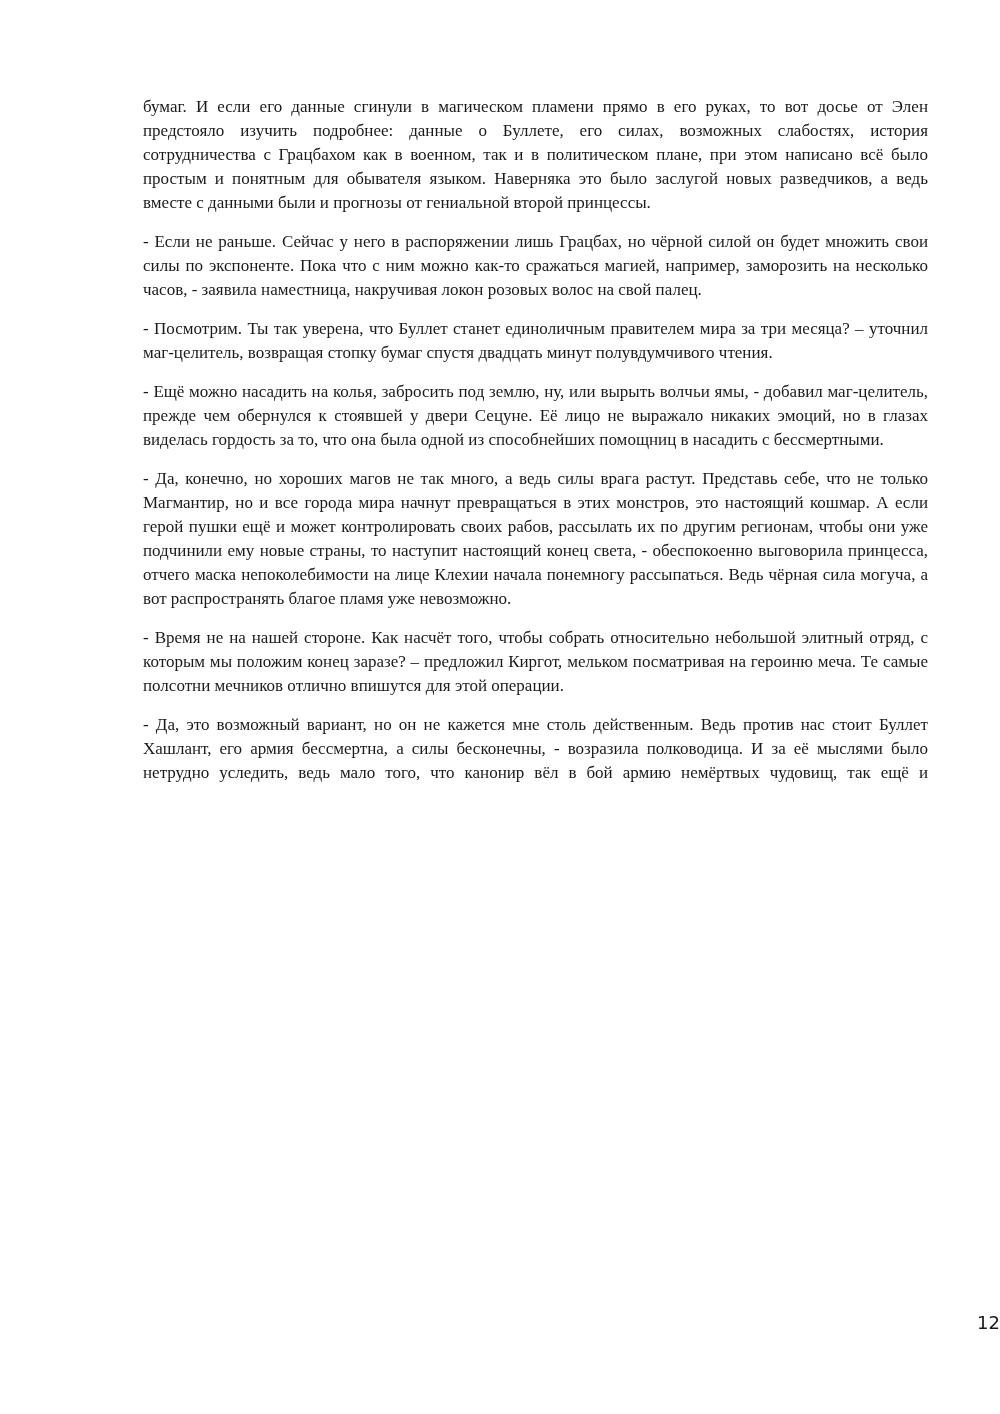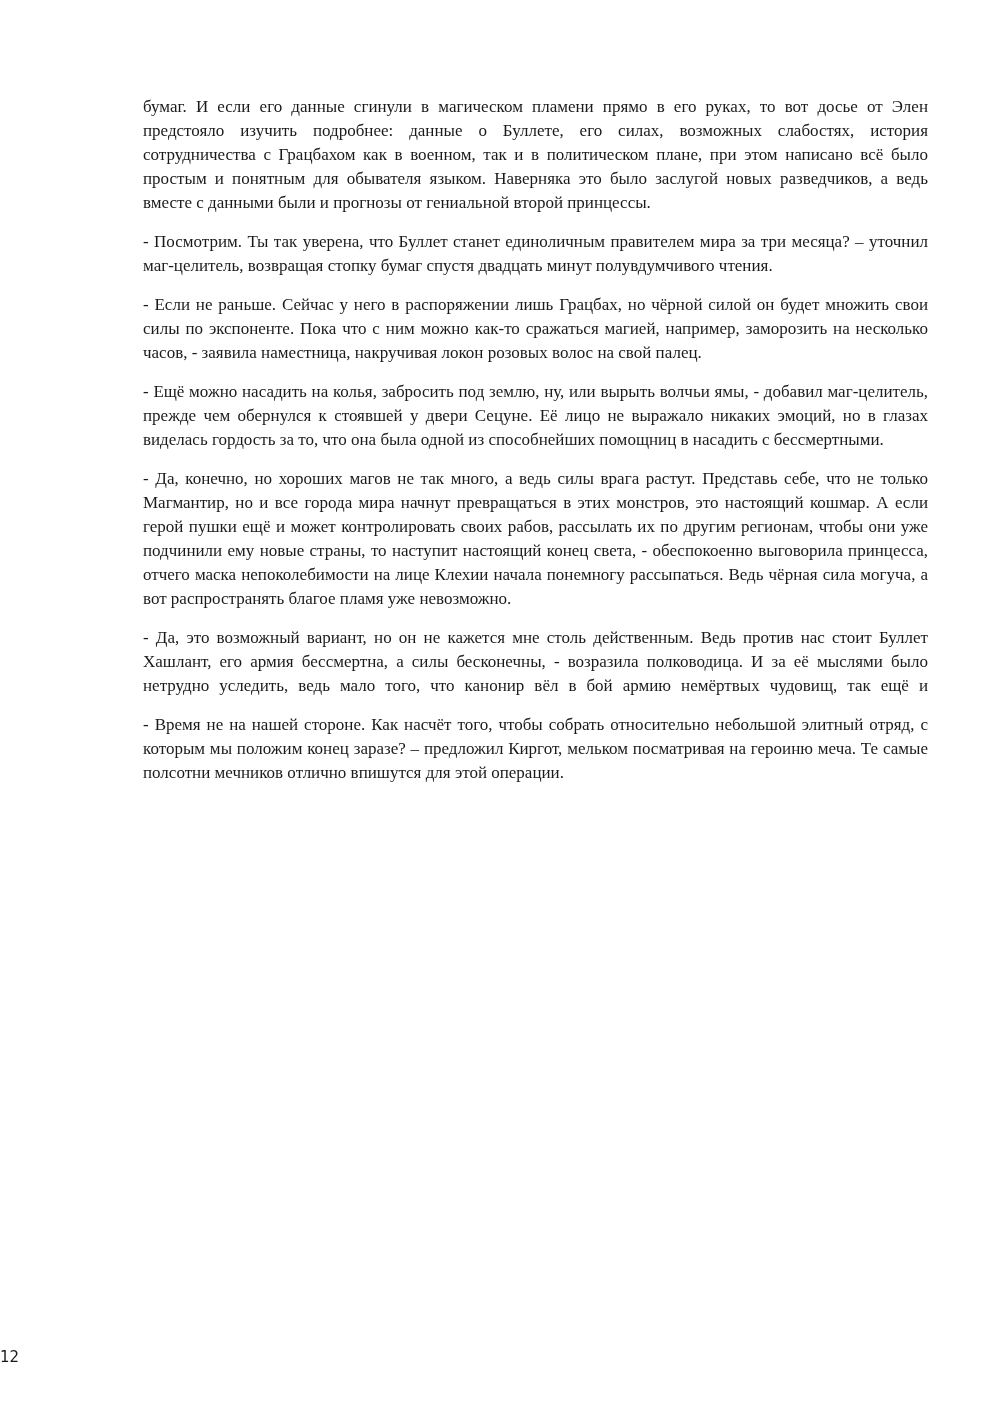--- a/index.html
+++ b/index.html
@@ -13,33 +13,32 @@
     font-size: 17px;
     line-height: 24px;
     color: #1a1a1a;
     text-align: justify;
   }
   .para { margin: 0 0 15px 0; }
   .page-number {
     position: absolute;
     left: 0; width: 1000px;
     top: 1312px;
-    text-align: left;
+    text-align: right;
     font-family: "DejaVu Sans", sans-serif;
-    font-size: 15px;
+    font-size: 18px;
     color: #1a1a1a;
-    margin-top: 36px;
   }
 </style>
 </head>
 <body>
 
 <div class="page">
   <p class="para">бумаг. И если его данные сгинули в магическом пламени прямо в его руках, то вот досье от Элен предстояло изучить подробнее: данные о Буллете, его силах, возможных слабостях, история сотрудничества с Грацбахом как в военном, так и в политическом плане, при этом написано всё было простым и понятным для обывателя языком. Наверняка это было заслугой новых разведчиков, а ведь вместе с данными были и прогнозы от гениальной второй принцессы.</p>
+  <p class="para">- Если не раньше. Сейчас у него в распоряжении лишь Грацбах, но чёрной силой он будет множить свои силы по экспоненте. Пока что с ним можно как-то сражаться магией, например, заморозить на несколько часов, - заявила наместница, накручивая локон розовых волос на свой палец.</p>
   <p class="para">- Посмотрим. Ты так уверена, что Буллет станет единоличным правителем мира за три месяца? – уточнил маг-целитель, возвращая стопку бумаг спустя двадцать минут полувдумчивого чтения.</p>
-  <p class="para">- Если не раньше. Сейчас у него в распоряжении лишь Грацбах, но чёрной силой он будет множить свои силы по экспоненте. Пока что с ним можно как-то сражаться магией, например, заморозить на несколько часов, - заявила наместница, накручивая локон розовых волос на свой палец.</p>
   <p class="para">- Ещё можно насадить на колья, забросить под землю, ну, или вырыть волчьи ямы, - добавил маг-целитель, прежде чем обернулся к стоявшей у двери Сецуне. Её лицо не выражало никаких эмоций, но в глазах виделась гордость за то, что она была одной из способнейших помощниц в насадить с бессмертными.</p>
   <p class="para">- Да, конечно, но хороших магов не так много, а ведь силы врага растут. Представь себе, что не только Магмантир, но и все города мира начнут превращаться в этих монстров, это настоящий кошмар. А если герой пушки ещё и может контролировать своих рабов, рассылать их по другим регионам, чтобы они уже подчинили ему новые страны, то наступит настоящий конец света, - обеспокоенно выговорила принцесса, отчего маска непоколебимости на лице Клехии начала понемногу рассыпаться. Ведь чёрная сила могуча, а вот распространять благое пламя уже невозможно.</p>
+  <p class="para">- Время не на нашей стороне. Как насчёт того, чтобы собрать относительно небольшой элитный отряд, с которым мы положим конец заразе? – предложил Киргот, мельком посматривая на героиню меча. Те самые полсотни мечников отлично впишутся для этой операции.</p>
   <p class="para" style="text-align-last: justify;">- Да, это возможный вариант, но он не кажется мне столь действенным. Ведь против нас стоит Буллет Хашлант, его армия бессмертна, а силы бесконечны, - возразила полководица. И за её мыслями было нетрудно уследить, ведь мало того, что канонир вёл в бой армию немёртвых чудовищ, так ещё и</p>
-  <p class="para">- Время не на нашей стороне. Как насчёт того, чтобы собрать относительно небольшой элитный отряд, с которым мы положим конец заразе? – предложил Киргот, мельком посматривая на героиню меча. Те самые полсотни мечников отлично впишутся для этой операции.</p>
 </div>
 
 <div class="page-number">12</div>
 
 </body></html>

